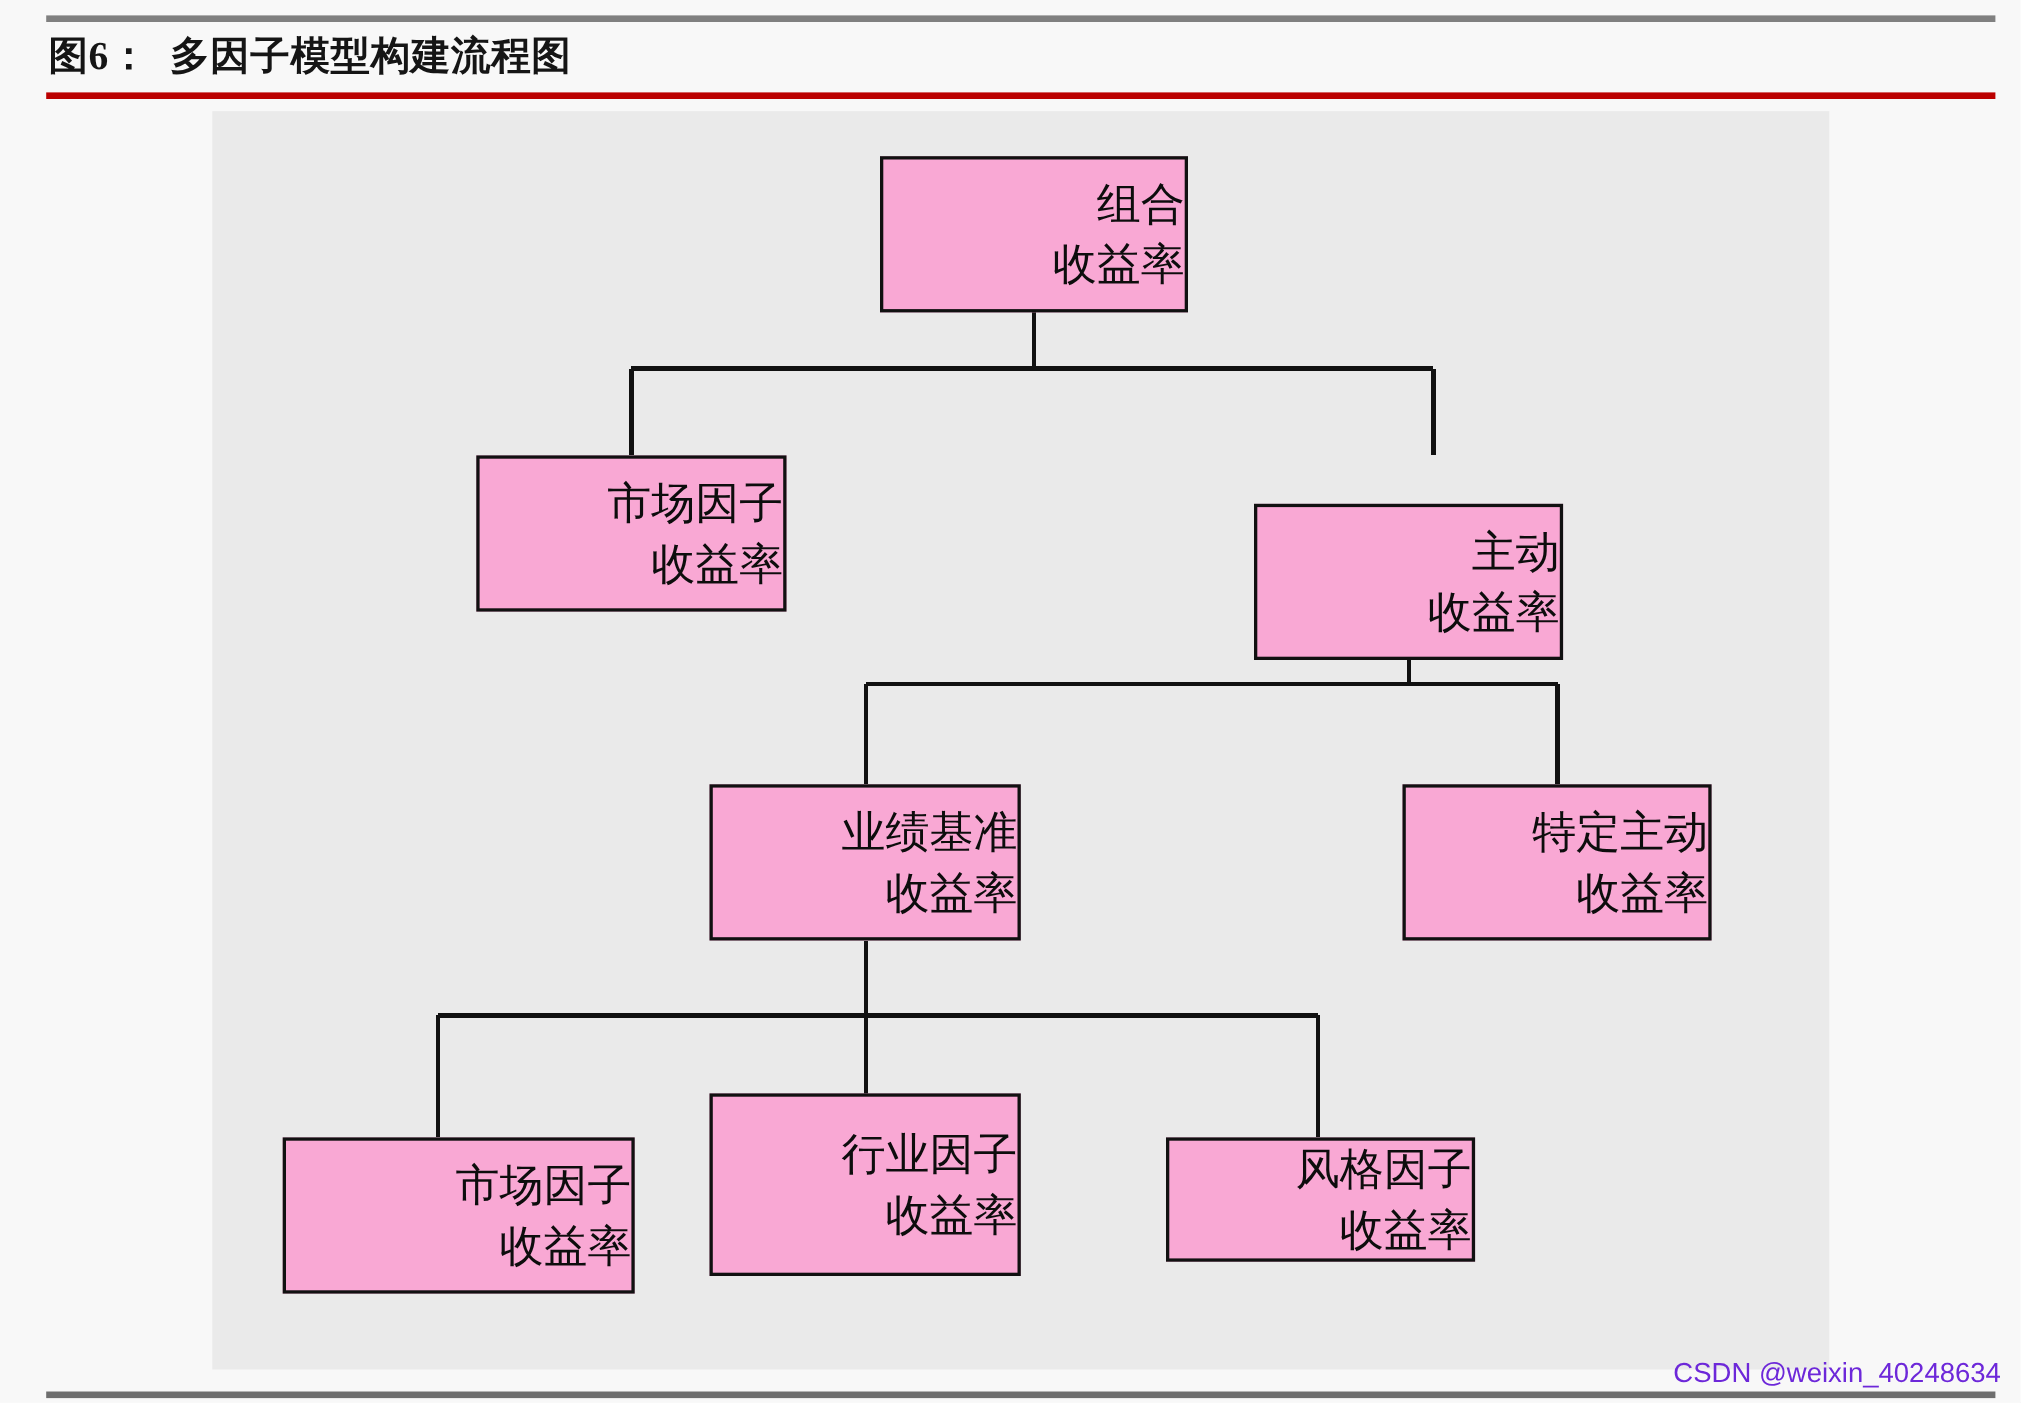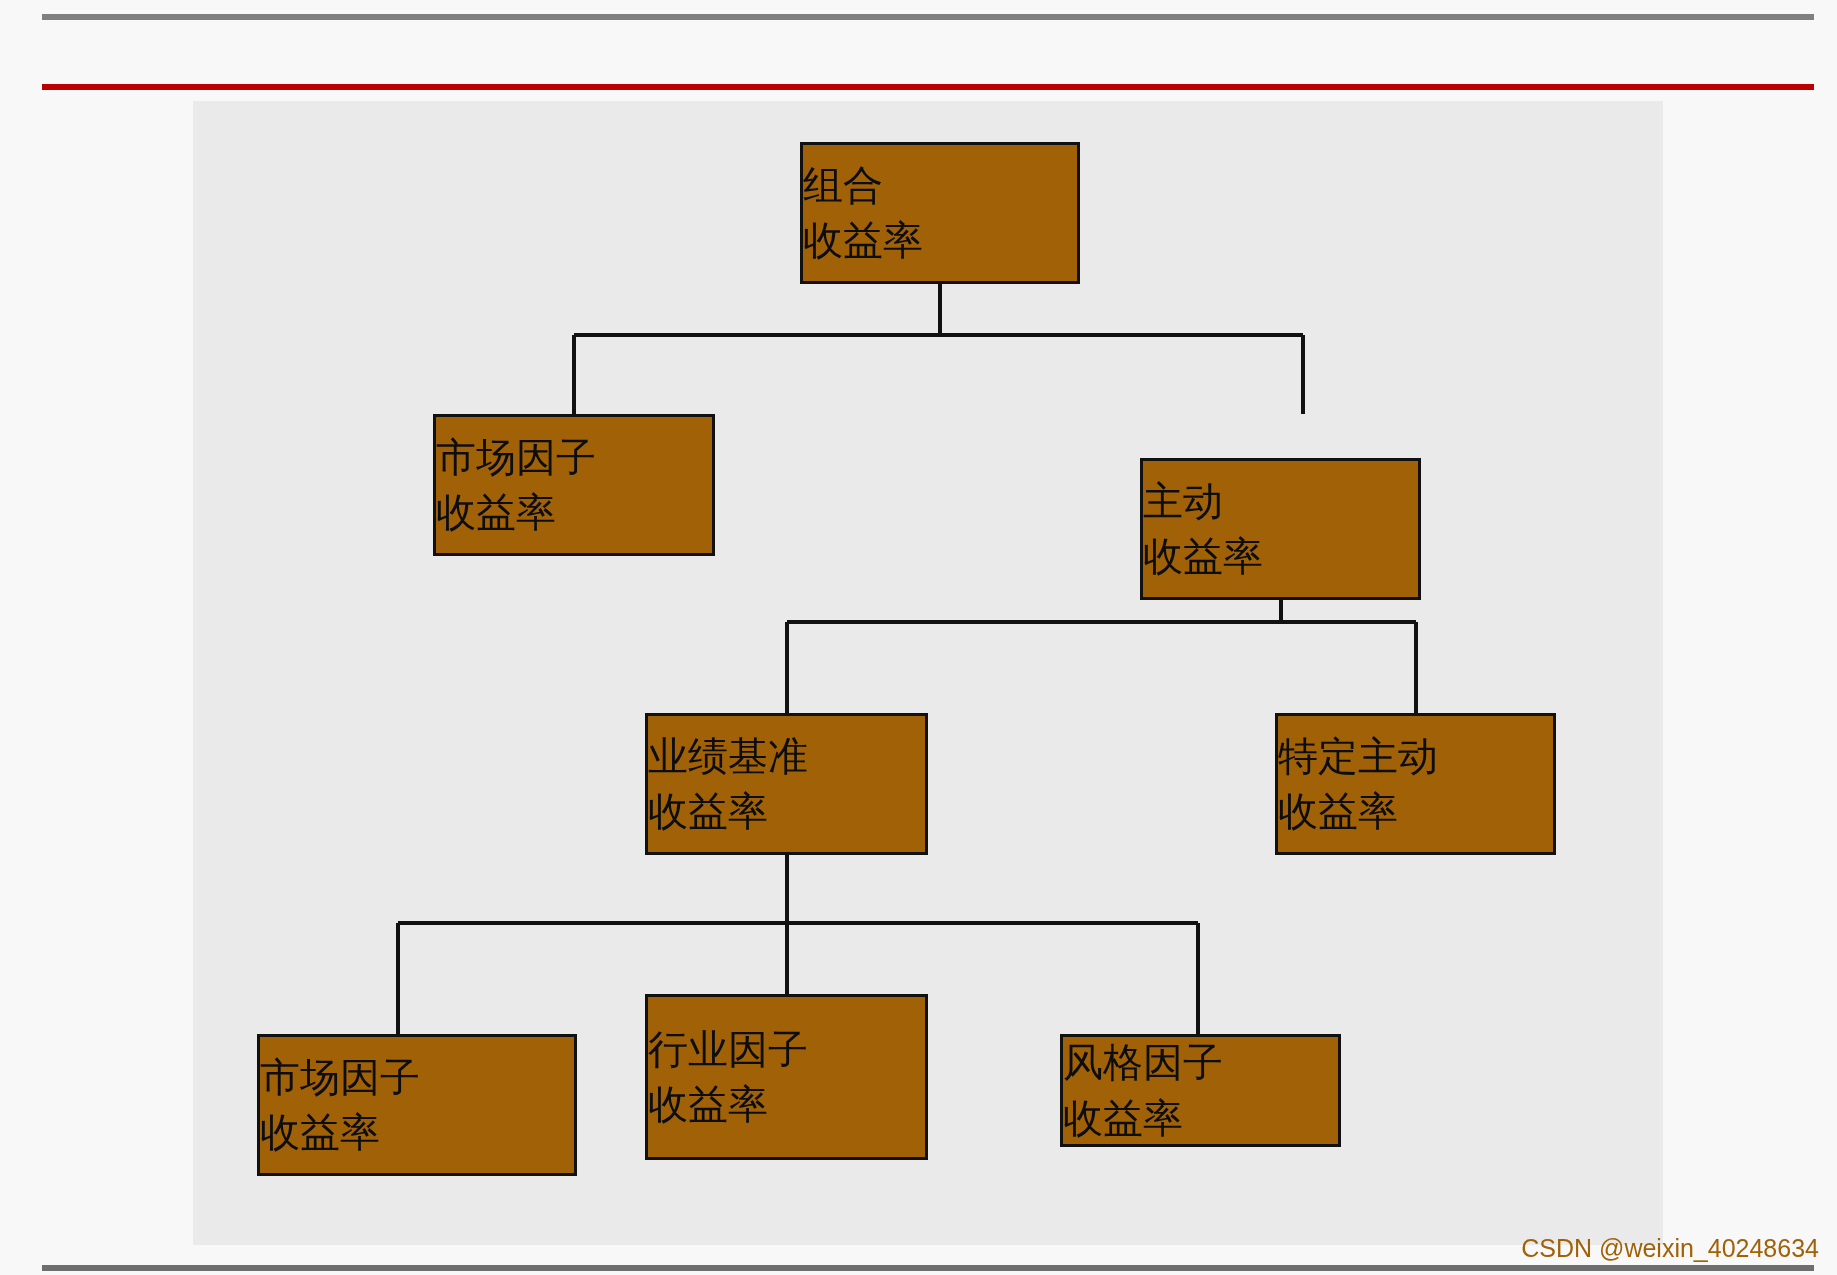--- a/index.html
+++ b/index.html
@@ -74,50 +74,51 @@
     width: 1837px;
     height: 1275px;
     pointer-events: none;
   }
 
   
   .node {
     position: absolute;
     box-sizing: border-box;
     border: 3px solid #111111;
-    background: #a16207;
+    background: #f9a8d4;
     display: flex;
     flex-direction: column;
-    align-items: flex-start;
+    align-items: flex-end;
     justify-content: center;
     font-size: 40px;
     line-height: 1.38;
     color: #0d0d0d;
     text-align: center;
     white-space: pre;
   }
   .node .ln { display: block; }
 
   
   .watermark {
     position: absolute;
     right: 18px;
     top: 1234px;
     font-family: "Liberation Sans", "DejaVu Sans", sans-serif;
     font-size: 25px;
-    color: #a16207;
+    color: #6d28d9;
     white-space: pre;
   }
 </style>
 </head>
 <body>
 
 <div id="page">
 
   <div class="rule-top"></div>
+  <div class="fig-title">图6：  多因子模型构建流程图</div>
   <div class="rule-red"></div>
 
   <div class="panel"></div>
 
   <svg class="svg-layer" viewBox="0 0 1837 1275" xmlns="http://www.w3.org/2000/svg">
     <g stroke="#111111" stroke-width="4" fill="none" shape-rendering="crispEdges">
 
       <path d="M 940 284 L 940 335"></path>
       <path d="M 574 335 L 1303 335"></path>
       <path d="M 574 335 L 574 414"></path>

